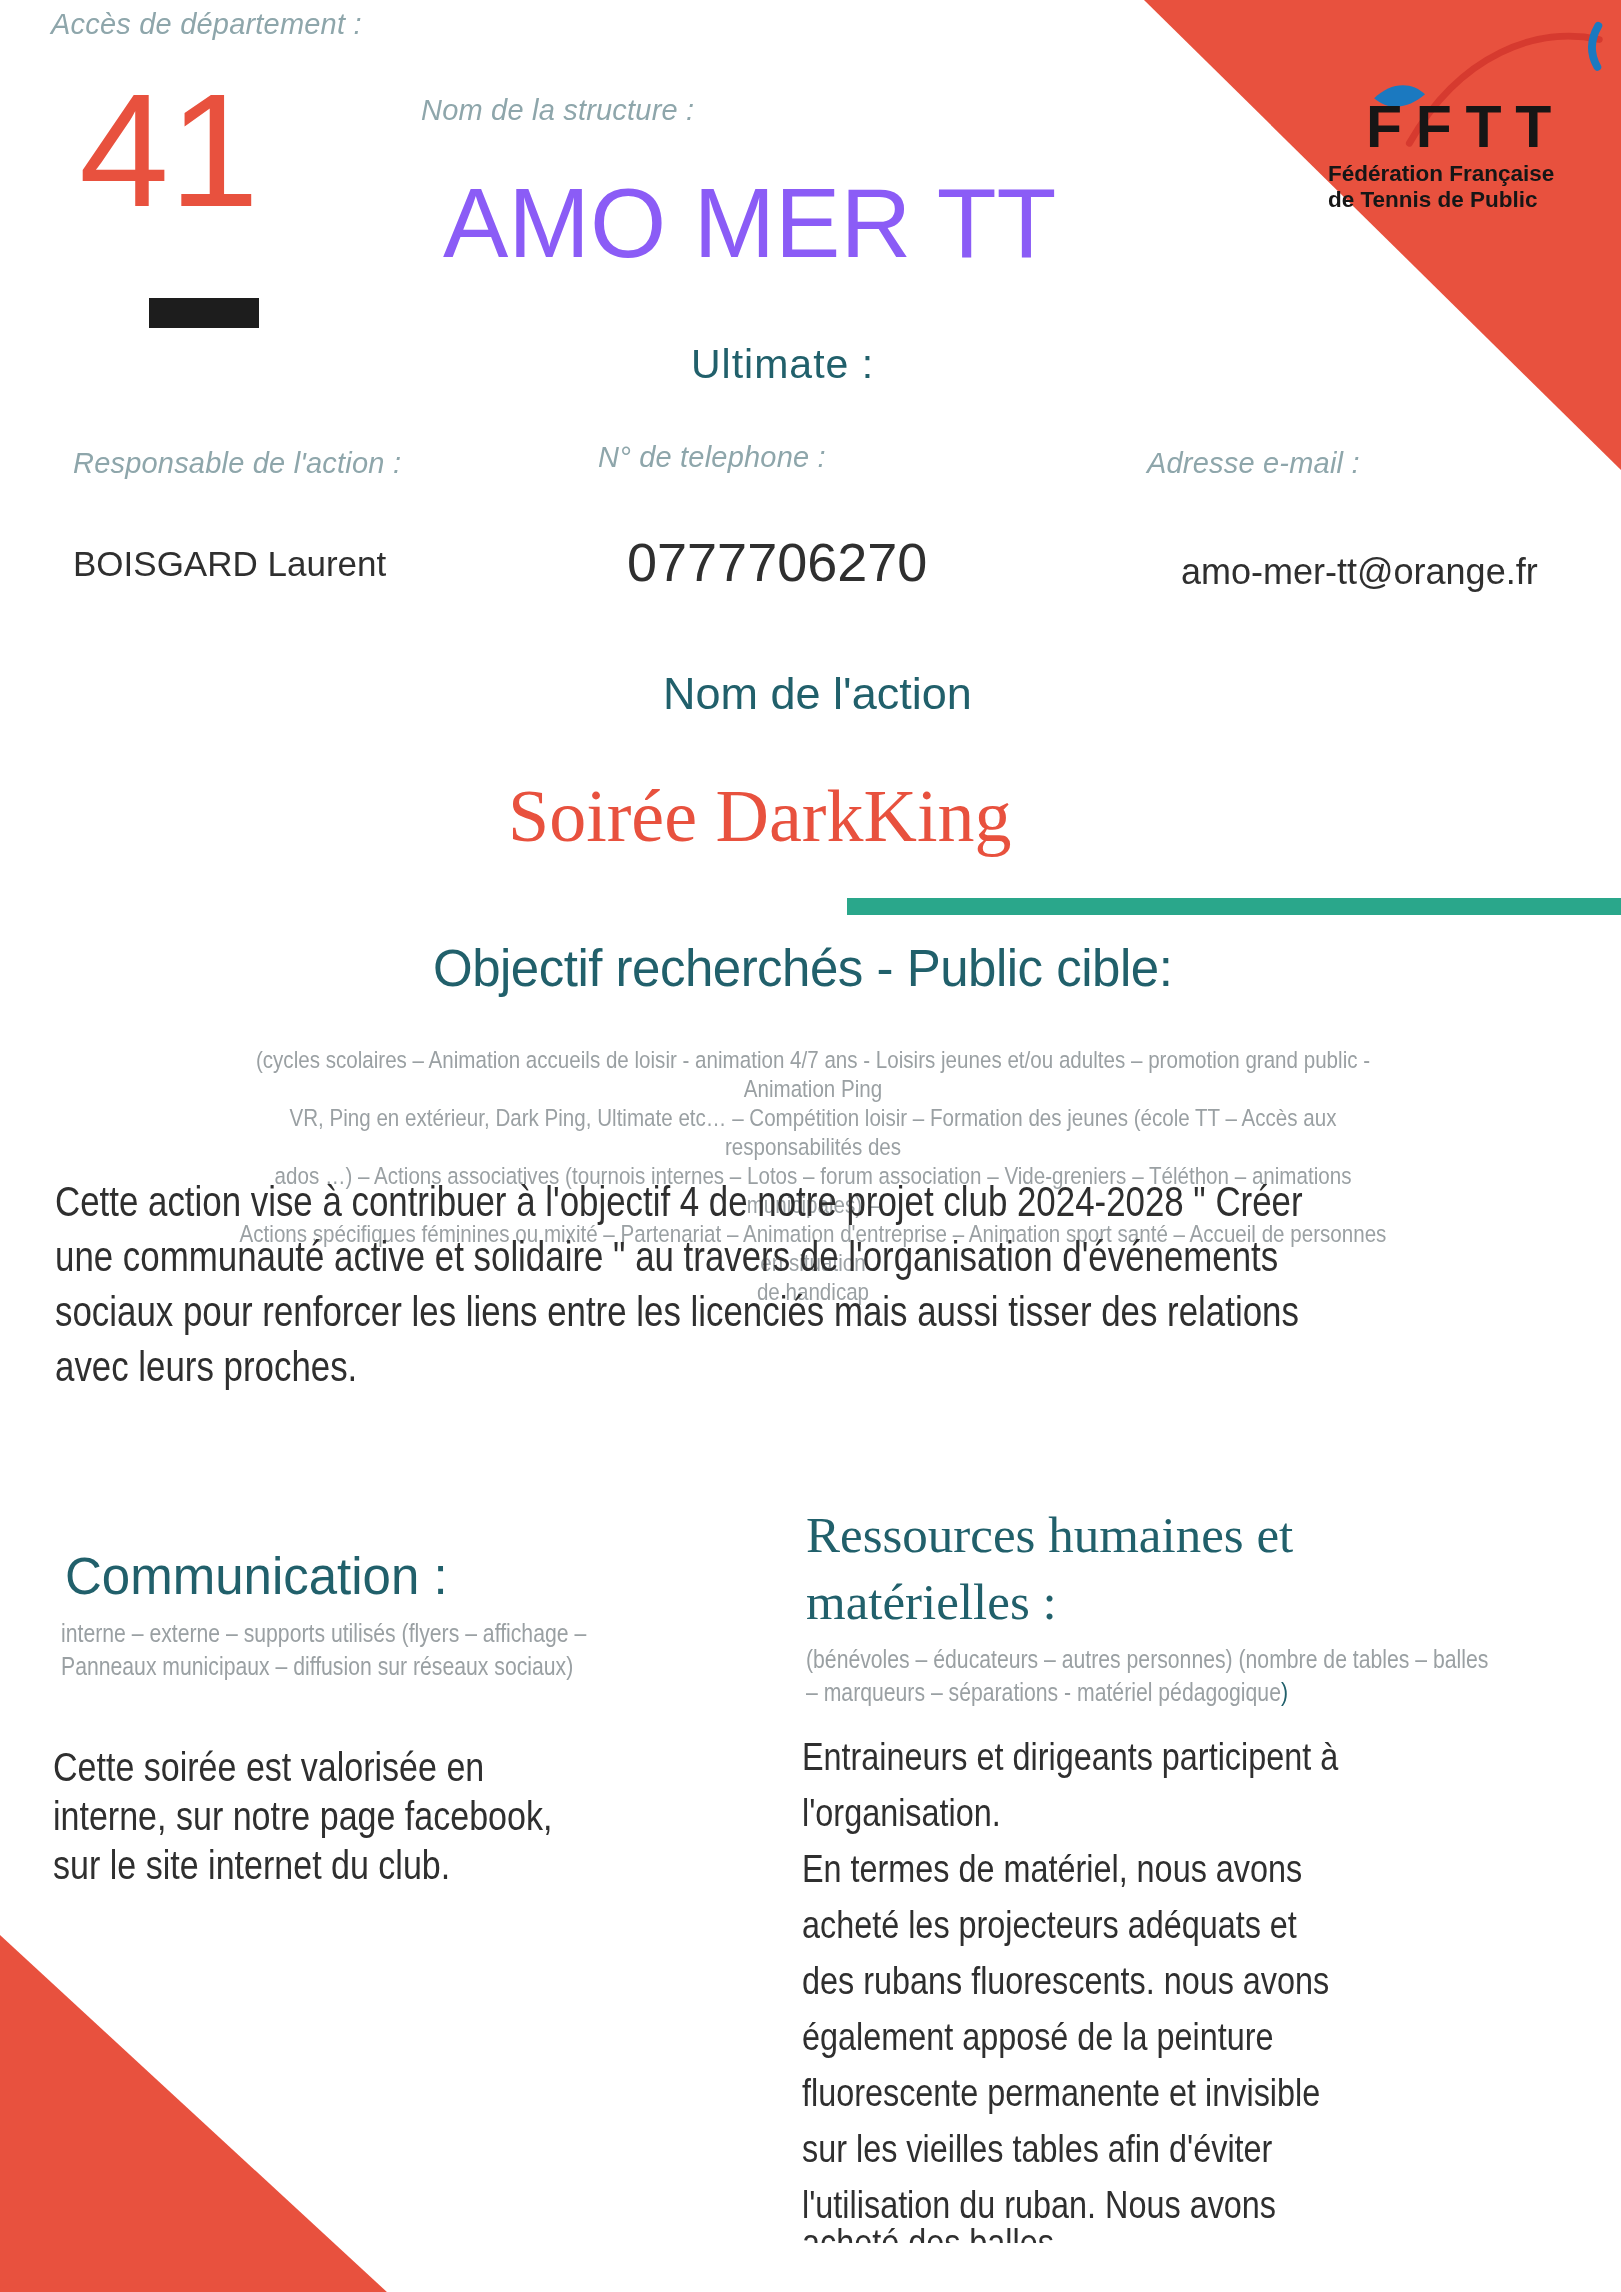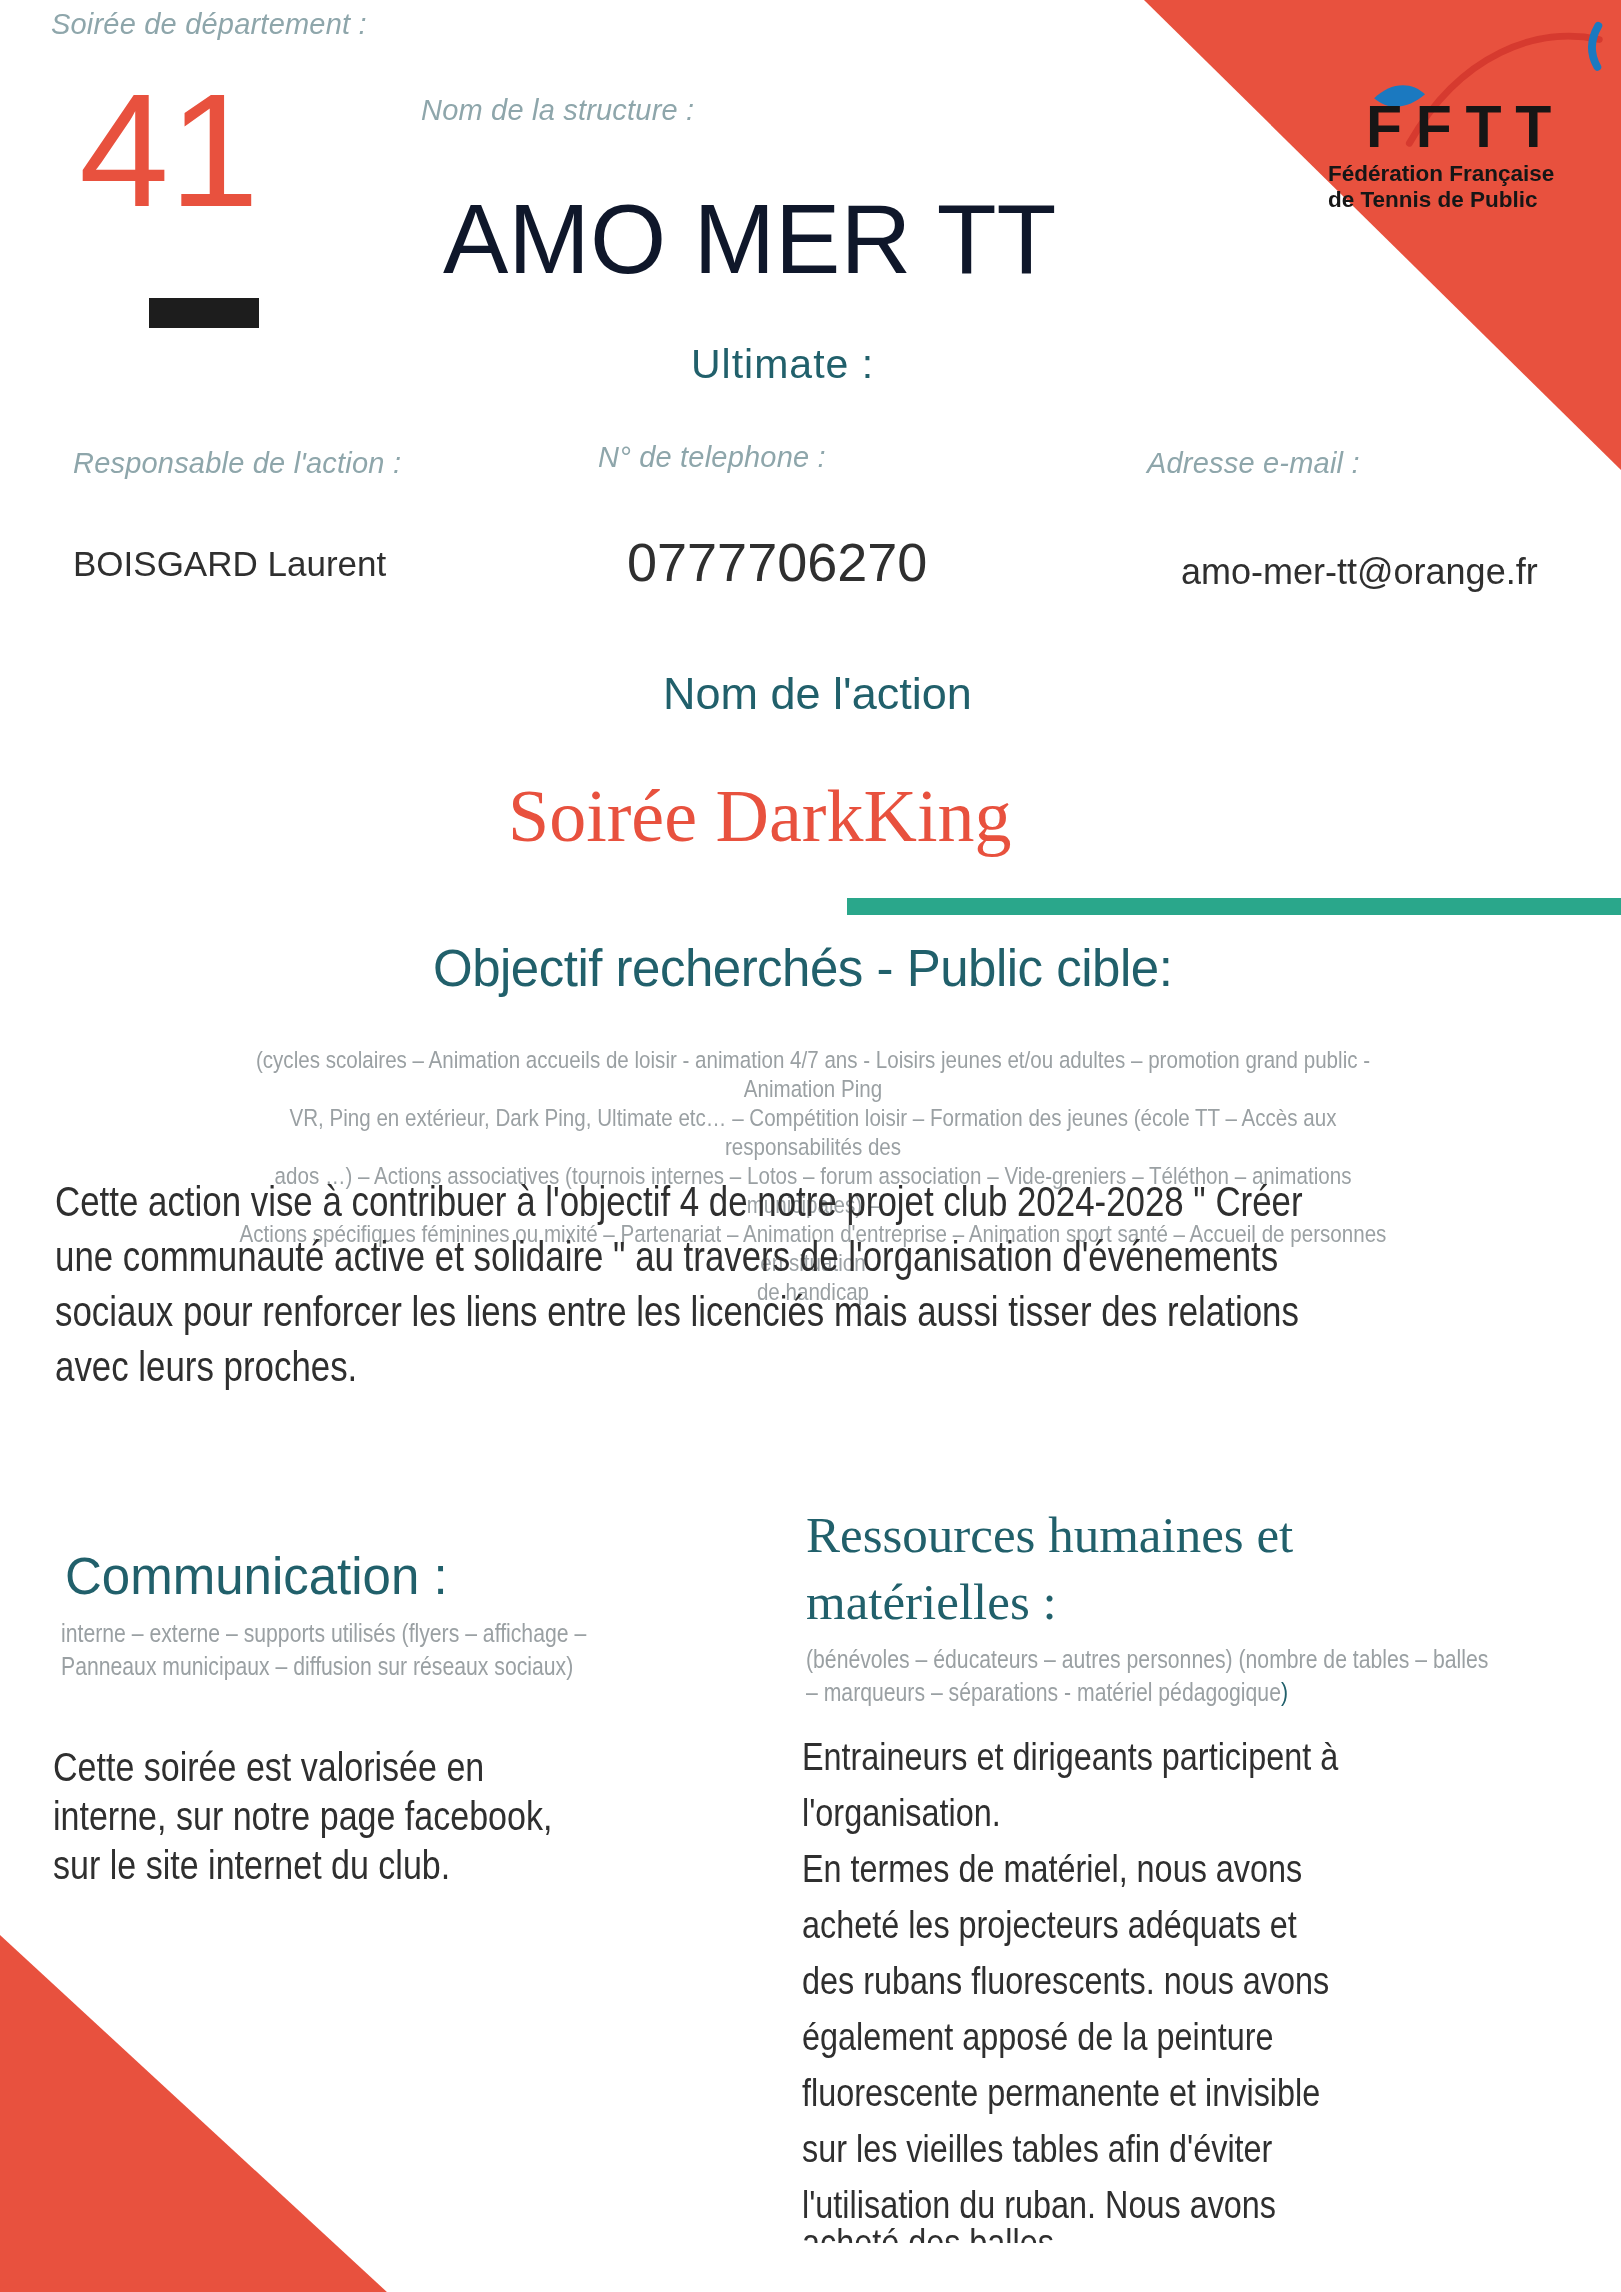--- a/index.html
+++ b/index.html
@@ -41,26 +41,26 @@
     <path d="M78 132 C 130 40, 210 12, 272 26" fill="none" stroke="#d63a2f" stroke-width="7" stroke-linecap="round"></path>
     <path d="M42 86 C 58 70, 80 68, 94 82 C 78 96, 58 100, 42 86 Z" fill="#1b79c0"></path>
     <path d="M271 12 C 263 26, 262 40, 270 54" fill="none" stroke="#1b79c0" stroke-width="8" stroke-linecap="round"></path>
   </svg>
   <div class="logo-fftt">FFTT</div>
   <div class="logo-sub">
     <div>Fédération Française</div>
     <div>de Tennis de Public</div>
   </div>
 
-  <div class="abs label" style="left:51px;top:7.8px;">Soirée de département :</div>
+  <div class="abs label" style="left:51px;top:7.8px;">Accès de département :</div>
   <div class="abs red" style="left:43px;top:69px;font-size:162px;line-height:1;margin-left:36px;">41</div>
   <div id="black-bar"></div>
 
   <div class="abs label" style="left:421px;top:94px;">Nom de la structure :</div>
-  <div class="abs" style="left:443px;top:190px;font-size:98px;line-height:1;color:#0f172a;text-align:right;">AMO MER TT</div>
+  <div class="abs" style="left:443px;top:174px;font-size:98px;line-height:1;color:#8b5cf6;text-align:right;">AMO MER TT</div>
 
   <div class="abs teal" style="left:691px;top:341px;font-size:41px;letter-spacing:1px;">Ultimate :</div>
 
   <div class="abs label" style="left:73px;top:447px;">Responsable de l'action :</div>
   <div class="abs label" style="left:598px;top:441px;">N° de telephone :</div>
   <div class="abs label" style="left:1147px;top:447px;">Adresse e-mail :</div>
 
   <div class="abs body-text" style="left:73px;top:544px;font-size:35px;">BOISGARD Laurent</div>
   <div class="abs body-text" style="left:627px;top:531px;font-size:54px;">0777706270</div>
   <div class="abs body-text" style="left:1181px;top:551px;font-size:36px;">amo-mer-tt@orange.fr</div>

